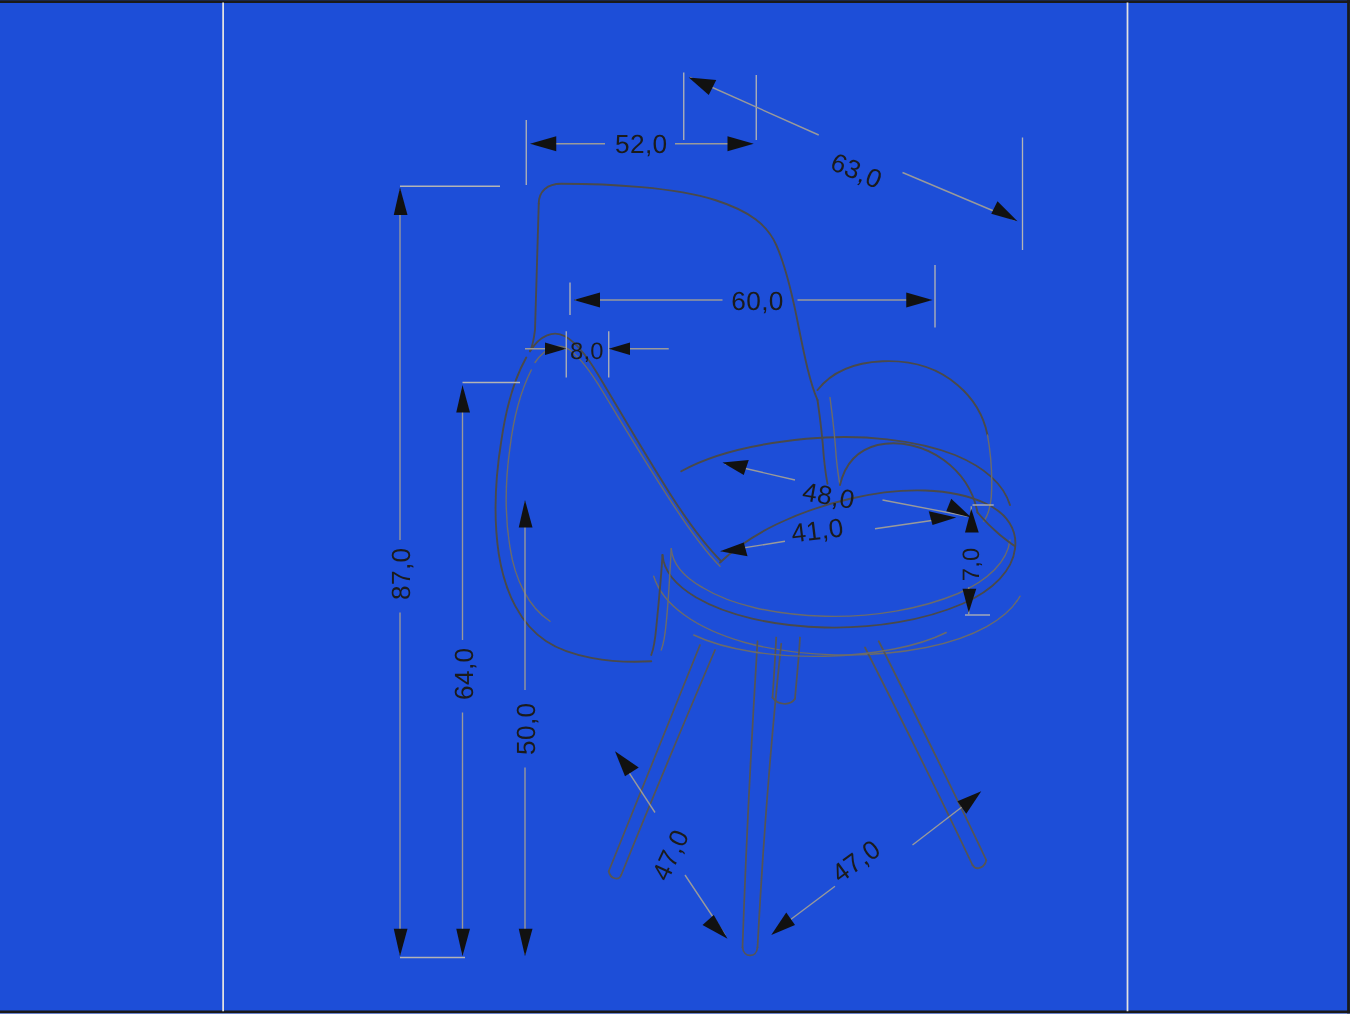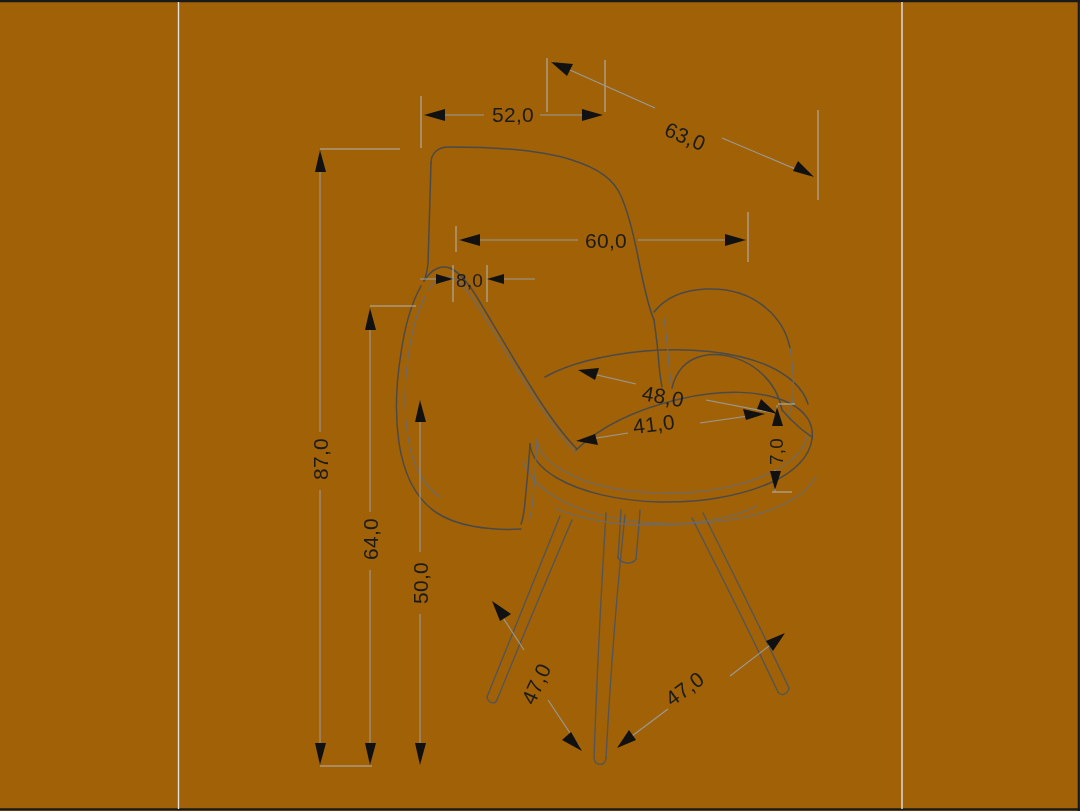--- a/index.html
+++ b/index.html
@@ -8,21 +8,21 @@
     padding: 0;
     background: #ffffff;
   }
   body {
     font-family: "Liberation Sans", sans-serif;
   }
   #page {
     position: relative;
     width: 1080px;
     height: 811px;
-    background: #a16207;
+    background: #1d4ed8;
     overflow: hidden;
   }
   #drawing-svg {
     position: absolute;
     left: 0;
     top: 0;
     width: 1080px;
     height: 811px;
     display: block;
   }

